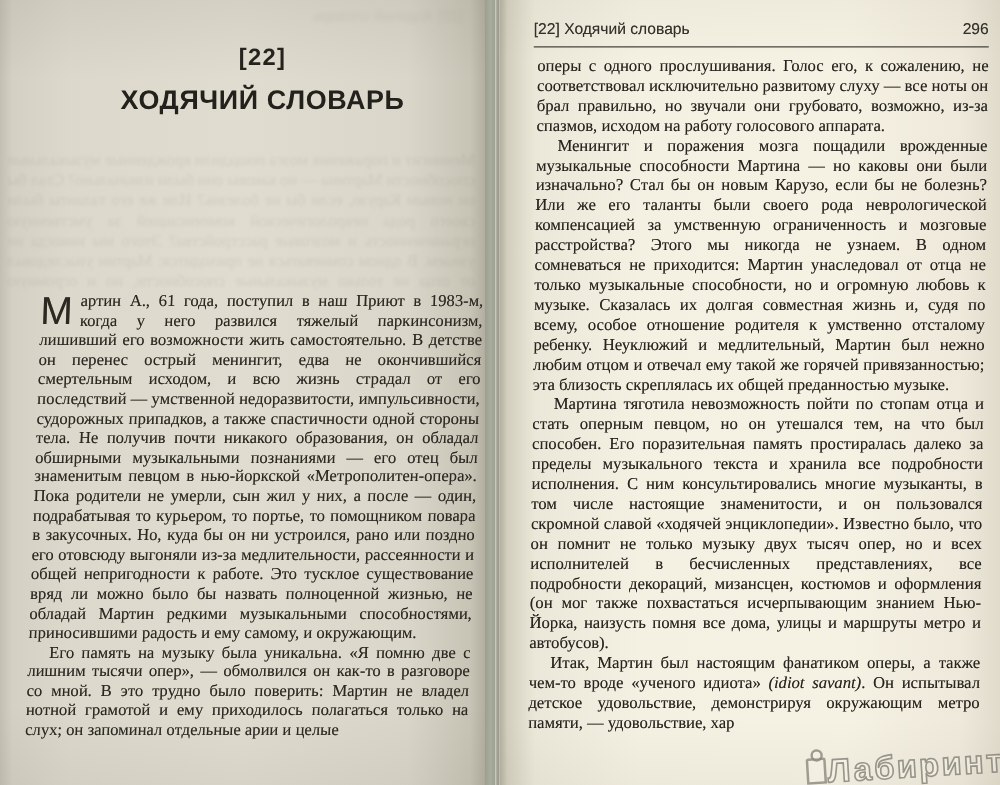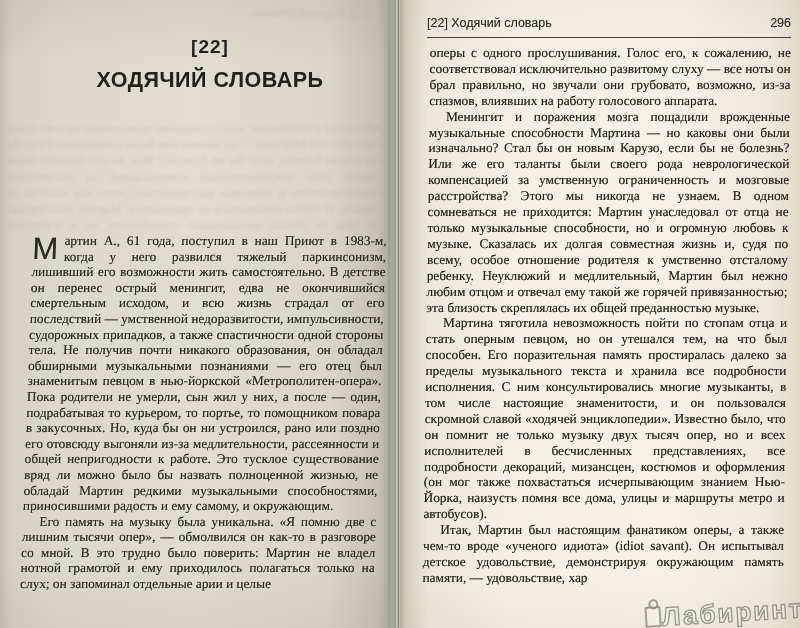--- a/index.html
+++ b/index.html
@@ -69,21 +69,21 @@
     transform:skewX(-0.8deg);transform-origin:0 0;
     hyphens:auto;-webkit-hyphens:auto;
     text-shadow:0 0 .4px rgba(40,37,31,.55);
   }
   p{margin:0;}
   p.indent{text-indent:17px;}
   .dropcap{
     float:left;font-family:"Liberation Sans",sans-serif;
     font-size:31px;line-height:27px;padding:2px 6px 0 0;color:#2c2923;
   }
-  .italic{}
+  .italic{font-style:italic;}
 
   
   .run-head{
     position:absolute;left:427px;top:16px;width:364px;
     display:flex;justify-content:space-between;align-items:flex-end;
     font-family:"Liberation Sans",sans-serif;font-size:12.5px;color:#33302a;
     border-bottom:1.5px solid #47443b;padding-bottom:7px;
     text-shadow:0 0 .3px rgba(51,48,42,.5);
   }
 
@@ -135,21 +135,21 @@
   </div>
 
   <div class="page-right"></div>
 
   <div class="run-head">
     <span>[22] Ходячий словарь</span>
     <span>296</span>
   </div>
 
   <div class="right-body">
-    <p>оперы с одного прослушивания. Голос его, к сожалению, не соответствовал исключительно развитому слуху — все ноты он брал правильно, но звучали они грубовато, возможно, из-за спазмов, влиявших на работу голосового аппарата.</p>
+    <p>оперы с одного прослушивания. Голос его, к сожалению, не соответствовал исключительно развитому слуху — все ноты он брал правильно, но звучали они грубовато, возможно, из-за спазмов, исходом на работу голосового аппарата.</p>
     <p class="indent">Менингит и поражения мозга пощадили врожденные музыкальные способности Мартина — но каковы они были изначально? Стал бы он новым Карузо, если бы не болезнь? Или же его таланты были своего рода неврологической компенсацией за умственную ограниченность и мозговые расстройства? Этого мы никогда не узнаем. В одном сомневаться не приходится: Мартин унаследовал от отца не только музыкальные способности, но и огромную любовь к музыке. Сказалась их долгая совместная жизнь и, судя по всему, особое отношение родителя к умственно отсталому ребенку. Неуклюжий и медлительный, Мартин был нежно любим отцом и отвечал ему такой же горячей привязанностью; эта близость скреплялась их общей преданностью музыке.</p>
     <p class="indent">Мартина тяготила невозможность пойти по стопам отца и стать оперным певцом, но он утешался тем, на что был способен. Его поразительная память простиралась далеко за пределы музыкального текста и хранила все подробности исполнения. С ним консультировались многие музыканты, в том числе настоящие знаменитости, и он пользовался скромной славой «ходячей энциклопедии». Известно было, что он помнит не только музыку двух тысяч опер, но и всех исполнителей в бесчисленных представлениях, все подробности декораций, мизансцен, костюмов и оформления (он мог также похвастаться исчерпывающим знанием Нью-Йорка, наизусть помня все дома, улицы и маршруты метро и автобусов).</p>
-    <p class="indent"><span>Итак, Мартин был настоящим фанатиком оперы, а также чем-то вроде «ученого идиота» </span><span class="italic">(idiot savant)</span><span>. Он испытывал детское удовольствие, демонстрируя окружающим память памяти, — удовольствие, хар</span></p>
+    <p class="indent"><span>Итак, Мартин был настоящим фанатиком оперы, а также чем-то вроде «ученого идиота» </span><span class="italic">(idiot savant)</span><span>. Он испытывал детское удовольствие, демонстрируя окружающим метро памяти, — удовольствие, хар</span></p>
   </div>
 
   <div class="watermark"><span class="wm-figure"></span><span>Лабиринт</span></div>
 
 </div>
 
 </body></html>

